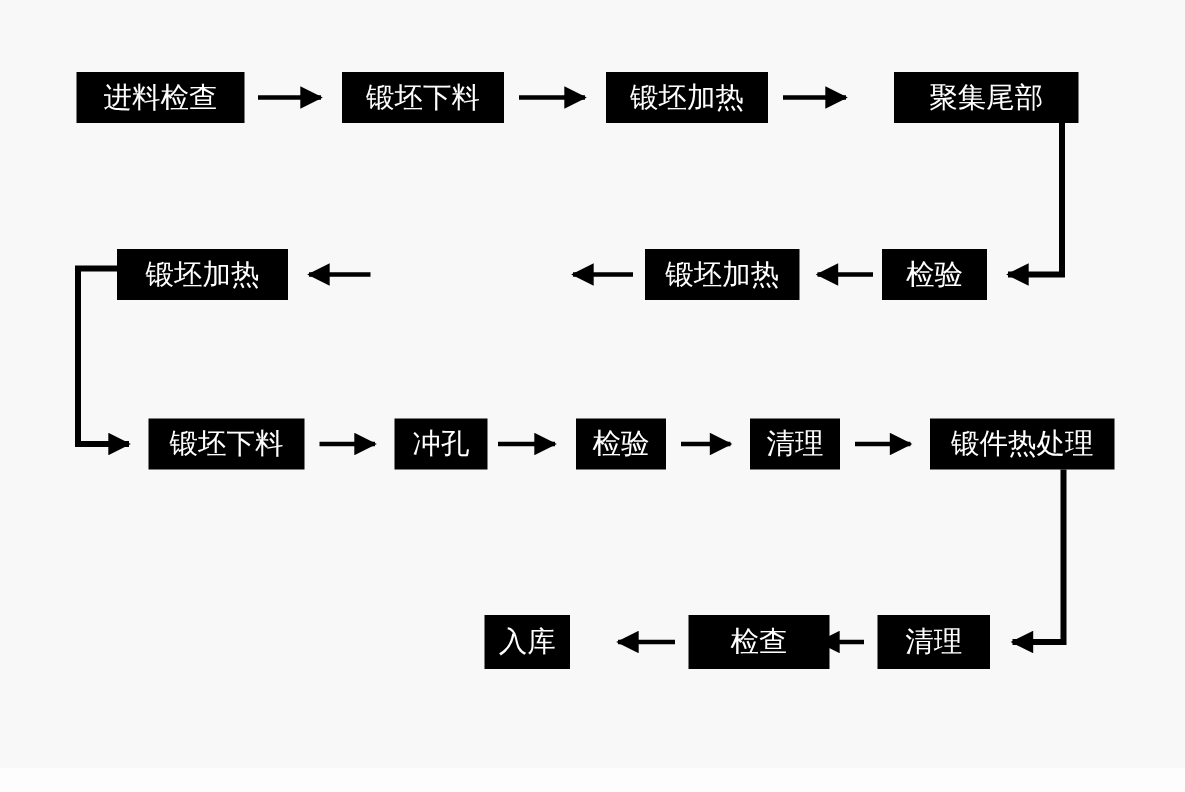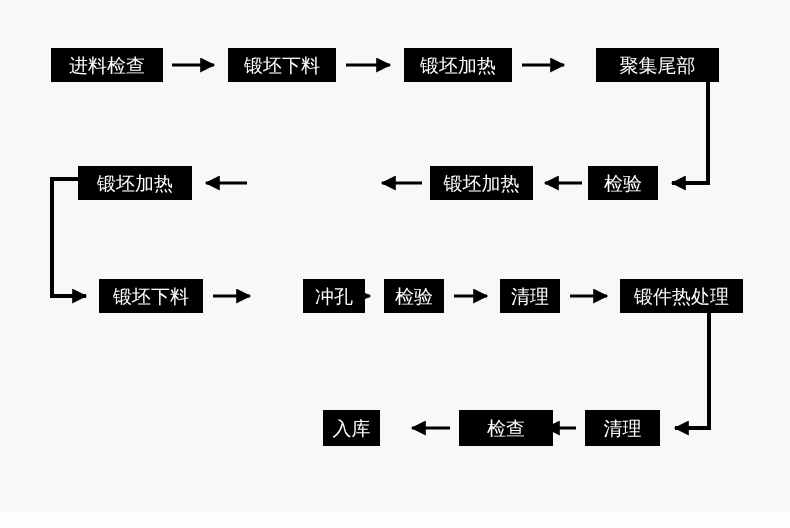--- a/index.html
+++ b/index.html
@@ -115,21 +115,21 @@
   <div class="node" style="left:228px; top:48px;  width:108px; height:34px;">锻坯下料</div>
   <div class="node" style="left:51px;  top:48px;  width:112px; height:34px;">进料检查</div>
   <div class="node" style="left:404px; top:48px;  width:108px; height:34px;">锻坯加热</div>
   <div class="node" style="left:596px; top:48px;  width:123px; height:34px;">聚集尾部</div>
 
   <div class="node" style="left:588px; top:166px; width:70px;  height:34px;">检验</div>
   <div class="node" style="left:430px; top:166px; width:103px; height:34px;">锻坯加热</div>
   <div class="node" style="left:78px;  top:166px; width:114px; height:34px;">锻坯加热</div>
 
   <div class="node" style="left:99px;  top:279px; width:104px; height:34px;">锻坯下料</div>
-  <div class="node" style="left:263px; top:279px; width:62px;  height:34px;margin-left:40px;">冲孔</div>
+  <div class="node" style="left:263px; top:279px; width:62px;  height:34px;">冲孔</div>
   <div class="node" style="left:384px; top:279px; width:60px;  height:34px;">检验</div>
   <div class="node" style="left:500px; top:279px; width:60px;  height:34px;">清理</div>
   <div class="node" style="left:620px; top:279px; width:123px; height:34px;">锻件热处理</div>
 
   <div class="node" style="left:585px; top:410px; width:75px;  height:36px;">清理</div>
   <div class="node" style="left:459px; top:410px; width:94px;  height:36px;">检查</div>
   <div class="node" style="left:323px; top:410px; width:57px;  height:36px;">入库</div>
 
   <div id="page-bottom-strip"></div>
 </div>

